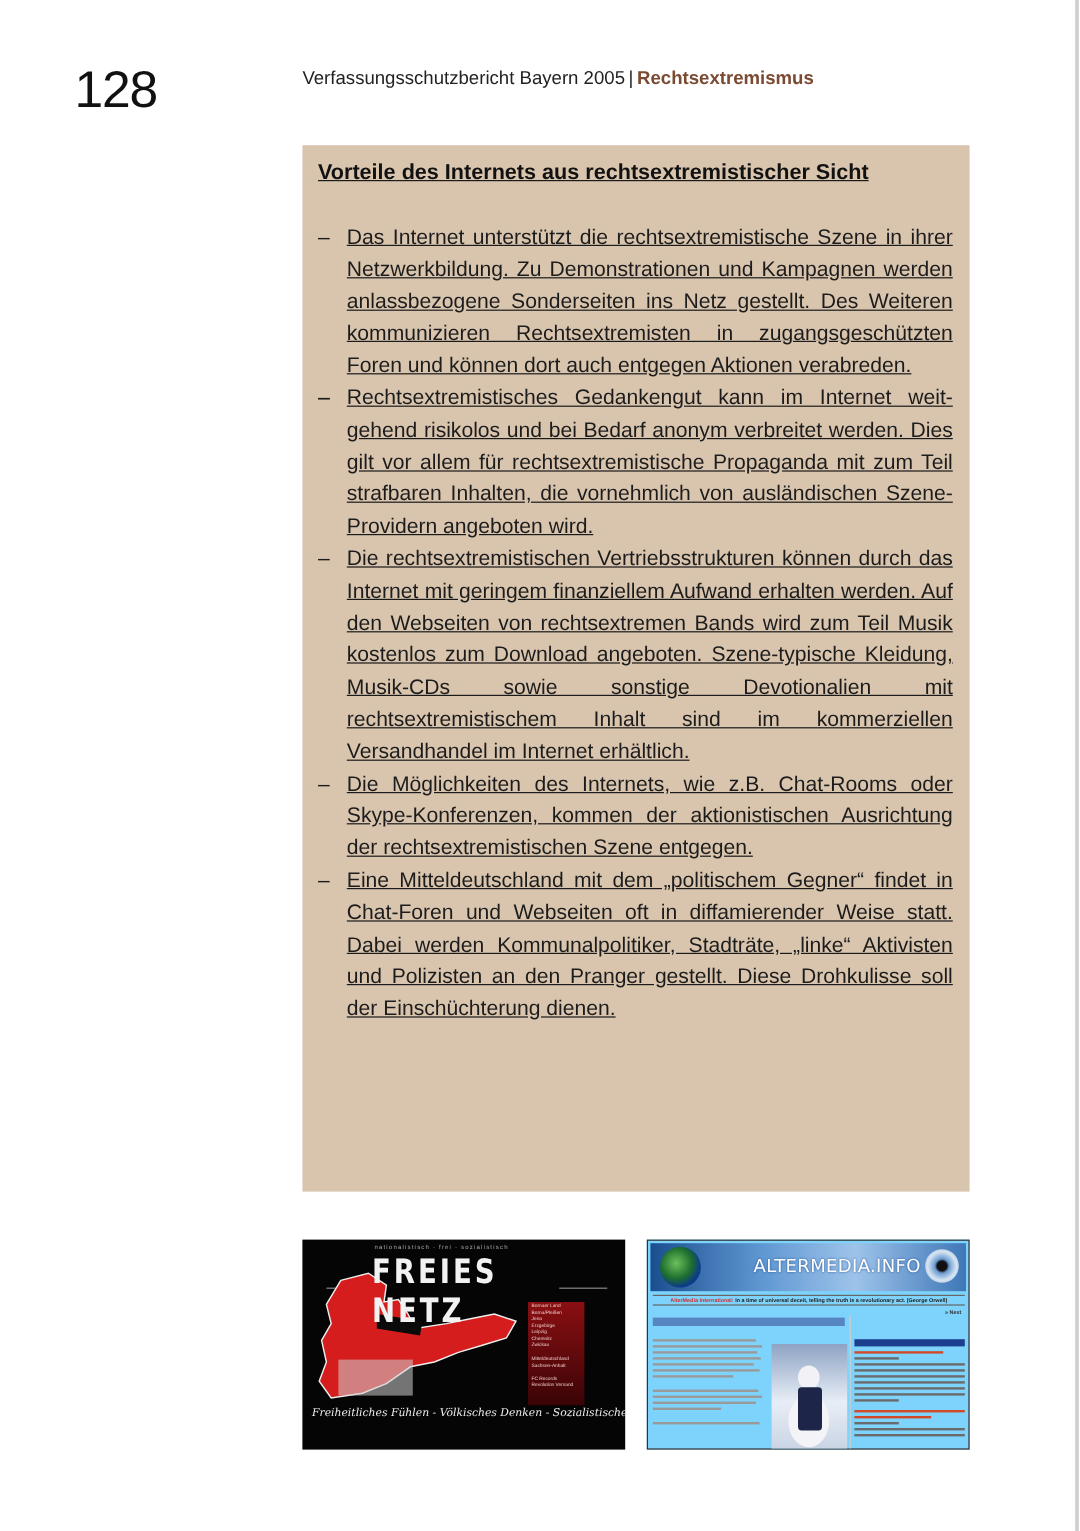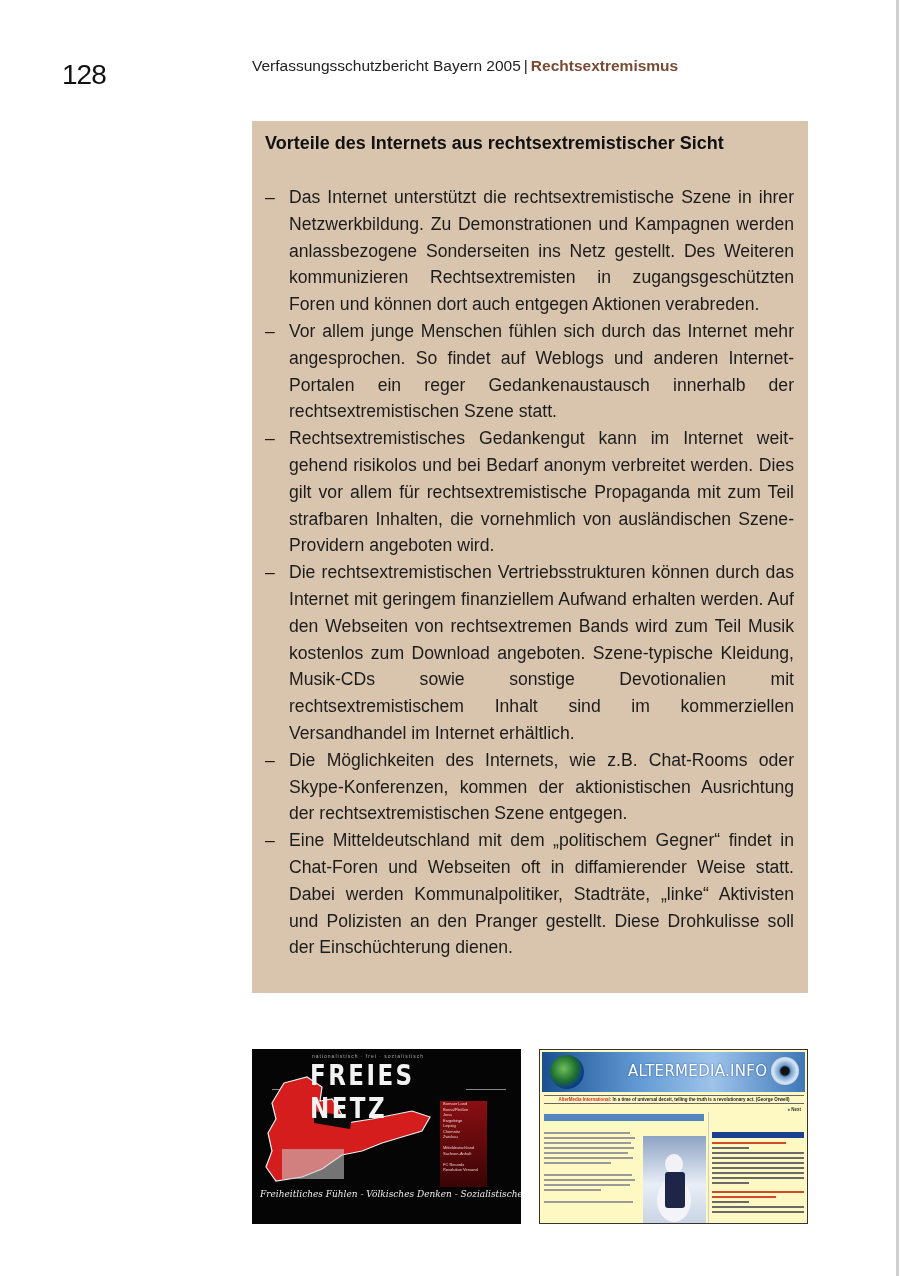--- a/index.html
+++ b/index.html
@@ -1,33 +1,33 @@
 <!DOCTYPE html>
 <html><head>
 <meta charset="utf-8">
 <style>
   html, body { margin: 0; padding: 0; }
   body {
     width: 900px; height: 1276px; background: #ffffff; position: relative; overflow: hidden;
     font-family: "Liberation Sans", "DejaVu Sans", sans-serif; color: #1a1a1a;
   }
   .page-edge { position: absolute; top: 0; left: 896px; width: 3px; height: 1276px; background: #cfcfcf; }
-  .page-number { position: absolute; left: 62px; top: 50px; font-size: 28px; line-height: 50px; font-weight: 400; color: #111; letter-spacing: -1px; }
+  .page-number { position: absolute; left: 62px; top: 50px; font-size: 43px; line-height: 50px; font-weight: 400; color: #111; letter-spacing: -1px; }
   .running-head { position: absolute; left: 252px; top: 57px; font-size: 15.5px; color: #222; }
   .running-head .sep { margin: 0 3px; }
   .running-head .section { color: #7b4a32; font-weight: 700; }
-  .box { position: absolute; left: 252px; top: 121px; width: 556px; height: 872px; background: #d9c5ae; box-sizing: border-box; padding: 10px 14px 0 13px; }
+  .box { position: absolute; left: 252px; top: 121px; width: 556px; height: 872px; background: #d9c5ae; box-sizing: border-box; padding: 10px 14px 0 13px; text-decoration: underline; }
   .box h2 { margin: 0; font-size: 18px; font-weight: 700; line-height: 24px; color: #111; }
   .list { list-style: none; margin: 29px 0 0 0; padding: 0; }
   .list li { position: relative; padding-left: 24px; font-size: 17.6px; line-height: 26.8px; text-align: justify; color: #1c1c1c; hyphens: manual; }
   .list li .dash { position: absolute; left: 0; top: 0; }
   .figures { position: absolute; top: 1033px; left: 252px; width: 556px; height: 176px; }
-  .fig { position: absolute; top: 16px; width: 269px; height: 175px; overflow: hidden; }
+  .fig { position: absolute; top: 0; width: 269px; height: 175px; overflow: hidden; }
   .fig-left { left: 0; background: #050505; }
-  .fig-right { left: 287px; background: #fef9c3; border: 1px solid #333; box-sizing: border-box; }
+  .fig-right { left: 287px; background: #7dd3fc; border: 1px solid #333; box-sizing: border-box; }
   
   .fn-small { position: absolute; top: 4px; left: 60px; font-size: 5px; color: #aaa; letter-spacing: 1px; }
   .fn-title { position: absolute; top: 10px; left: 58px; font-size: 28px; font-weight: 700; color: #f2f2f2; letter-spacing: 3px; font-family: "DejaVu Sans", sans-serif; transform: scaleX(0.82); transform-origin: left; }
   .fn-line { position: absolute; top: 40px; height: 1px; background: #888; }
   .fn-map { position: absolute; left: 10px; top: 22px; width: 170px; height: 112px; }
   .fn-menu { position: absolute; left: 188px; top: 52px; width: 47px; height: 86px; background: linear-gradient(#8a0f12, #3a0406); }
   .fn-menu div { font-size: 4px; color: #f0caca; line-height: 5.5px; padding-left: 3px; }
   .fn-slogan { position: absolute; left: 8px; top: 140px; font-size: 9px; font-style: italic; color: #eee; font-family: "DejaVu Serif", serif; white-space: nowrap; }
   
   .am-banner { position: absolute; left: 2px; top: 2px; width: 263px; height: 40px; background: linear-gradient(90deg, #1a4f8f 0%, #5f97d2 35%, #9ec3ea 65%, #3e77b8 100%); }
@@ -58,21 +58,21 @@
 <div class="page-number">128</div>
 
 <div class="running-head">
   <span>Verfassungsschutzbericht Bayern 2005</span><span class="sep">|</span><span class="section">Rechtsextremismus</span>
 </div>
 
 <div class="box">
   <h2>Vorteile des Internets aus rechtsextremistischer Sicht</h2>
   <ul class="list">
     <li><span class="dash">–</span><span>Das Internet unterstützt die rechtsextremistische Szene in ihrer Netzwerkbildung. Zu Demonstrationen und Kampag­nen werden anlassbezogene Sonderseiten ins Netz ge­stellt. Des Weiteren kommunizieren Rechtsextremisten in zugangsgeschützten Foren und können dort auch entgegen Aktionen verabreden.</span></li>
-    <li><span class="dash">–</span><span>Vor allem junge Menschen fühlen sich durch das Internet mehr angesprochen. So findet auf Weblogs und anderen Internet-Portalen ein reger Gedankenaustausch innerhalb der rechtsextremistischen Szene statt.</span></li>
+    <li><span class="dash">–</span></li>
     <li><span class="dash">–</span><span>Rechtsextremistisches Gedankengut kann im Internet weit­gehend risikolos und bei Bedarf anonym verbreitet werden. Dies gilt vor allem für rechtsextremistische Propaganda mit zum Teil strafbaren Inhalten, die vornehmlich von auslän­dischen Szene-Providern angeboten wird.</span></li>
     <li><span class="dash">–</span><span>Die rechtsextremistischen Vertriebsstrukturen können durch das Internet mit geringem finanziellem Aufwand erhalten werden. Auf den Webseiten von rechtsextremen Bands wird zum Teil Musik kostenlos zum Download angeboten. Szene-typische Kleidung, Musik-CDs sowie sonstige Devo­tionalien mit rechtsextremistischem Inhalt sind im kommer­ziellen Versandhandel im Internet erhältlich.</span></li>
     <li><span class="dash">–</span><span>Die Möglichkeiten des Internets, wie z.B. Chat-Rooms oder Skype-Konferenzen, kommen der aktionistischen Ausrich­tung der rechtsextremistischen Szene entgegen.</span></li>
     <li><span class="dash">–</span><span>Eine Mitteldeutschland mit dem „politischem Gegner“ findet in Chat-Foren und Webseiten oft in diffamierender Weise statt. Dabei werden Kommunalpolitiker, Stadträte, „linke“ Aktivisten und Polizisten an den Pranger gestellt. Diese Drohkulisse soll der Einschüchterung dienen.</span></li>
   </ul>
 </div>
 
 <div class="figures">
 
   <div class="fig fig-left">

